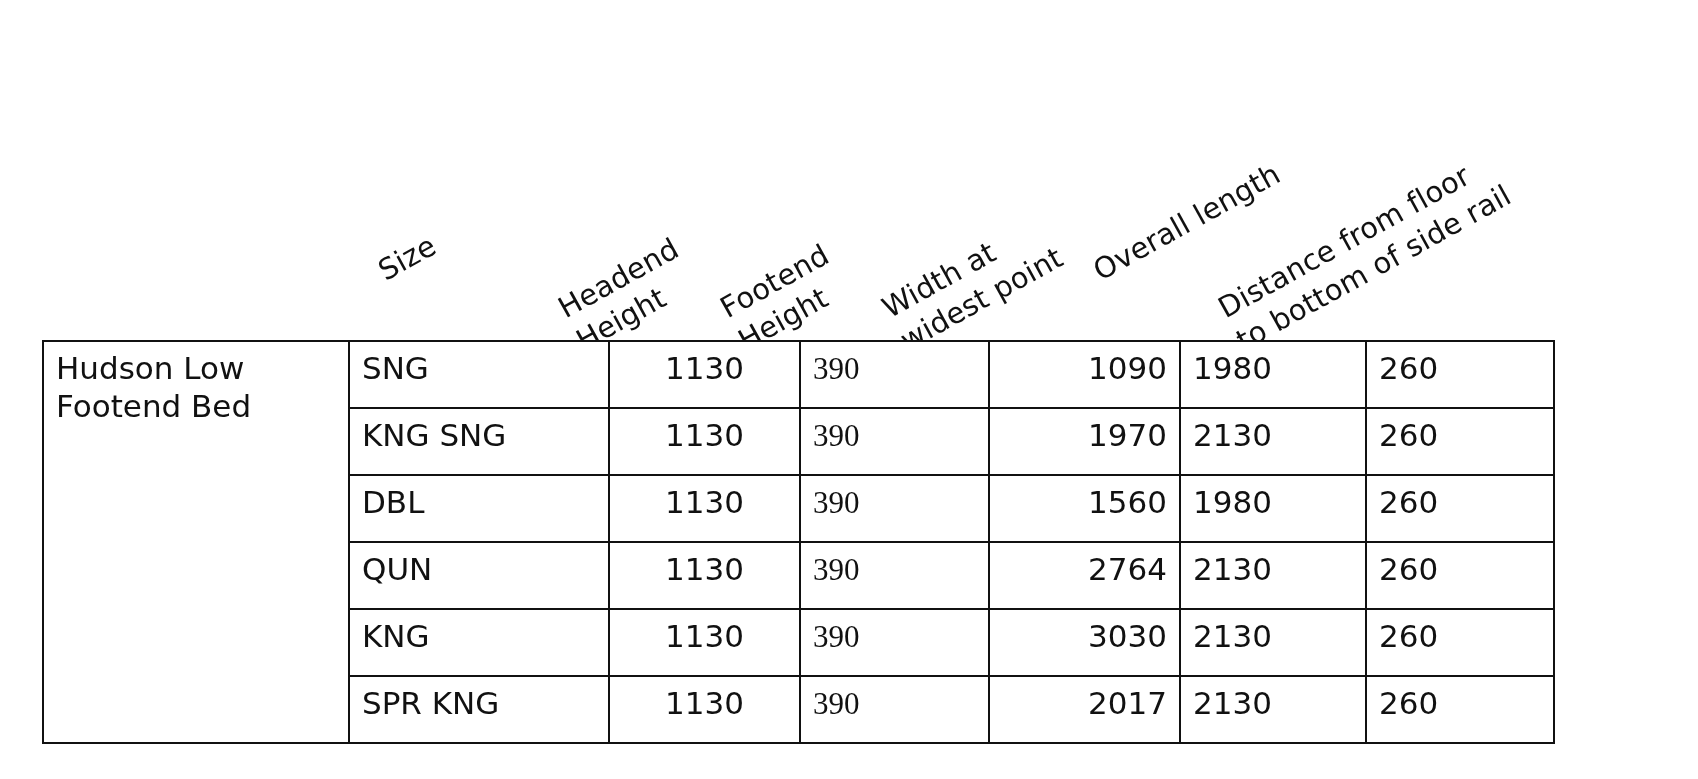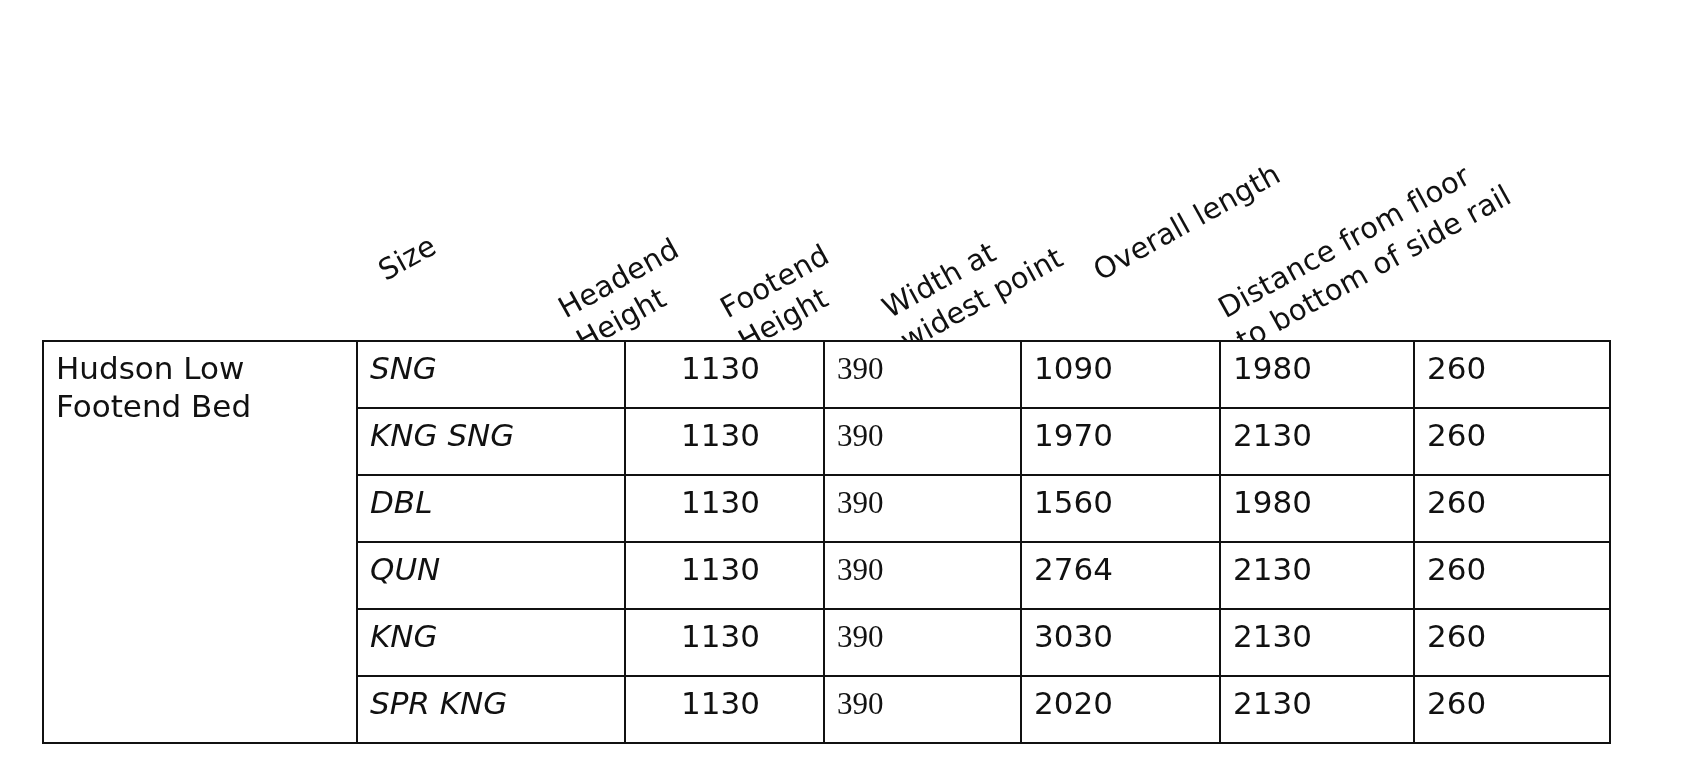--- a/index.html
+++ b/index.html
@@ -47,34 +47,34 @@
     top: 340px;
   }
   table.spec {
     border-collapse: collapse;
     table-layout: fixed;
   }
   table.spec td {
     border: 2.2px solid #111;
     font-size: 31px;
     line-height: 1.22;
-    padding: 8px 20px 10px 12px;
+    padding: 8px 12px 10px 12px;
     vertical-align: top;
     height: 47px;
     color: #111;
     background: #fff;
   }
   td.namecell {
     width: 280px;
     vertical-align: top;
   }
-  td.sizecell { width: 234px; font-style: italic; }
+  td.sizecell { width: 234px; }
   td.c-head   { width: 165px; text-align: center; }
   td.c-foot   { width: 163px; font-family: Liberation Serif, serif; }
-  td.c-width  { width: 165px; }
+  td.c-width  { width: 165px; text-align: right; }
   td.c-len    { width: 160px; }
   td.c-dist   { width: 162px; margin-top: 27px; }
 
   .namecell span {
     display: block;
     white-space: pre-line;
   }
 </style>
 </head>
 <body>
@@ -143,21 +143,21 @@
           <td class="c-head">1130</td>
           <td class="c-foot">390</td>
           <td class="c-width">3030</td>
           <td class="c-len">2130</td>
           <td class="c-dist">260</td>
         </tr>
         <tr>
           <td class="sizecell">SPR KNG</td>
           <td class="c-head">1130</td>
           <td class="c-foot">390</td>
-          <td class="c-width">2020</td>
+          <td class="c-width">2017</td>
           <td class="c-len">2130</td>
           <td class="c-dist">260</td>
         </tr>
       </tbody>
     </table>
   </div>
 
 </div>
 
 </body></html>

